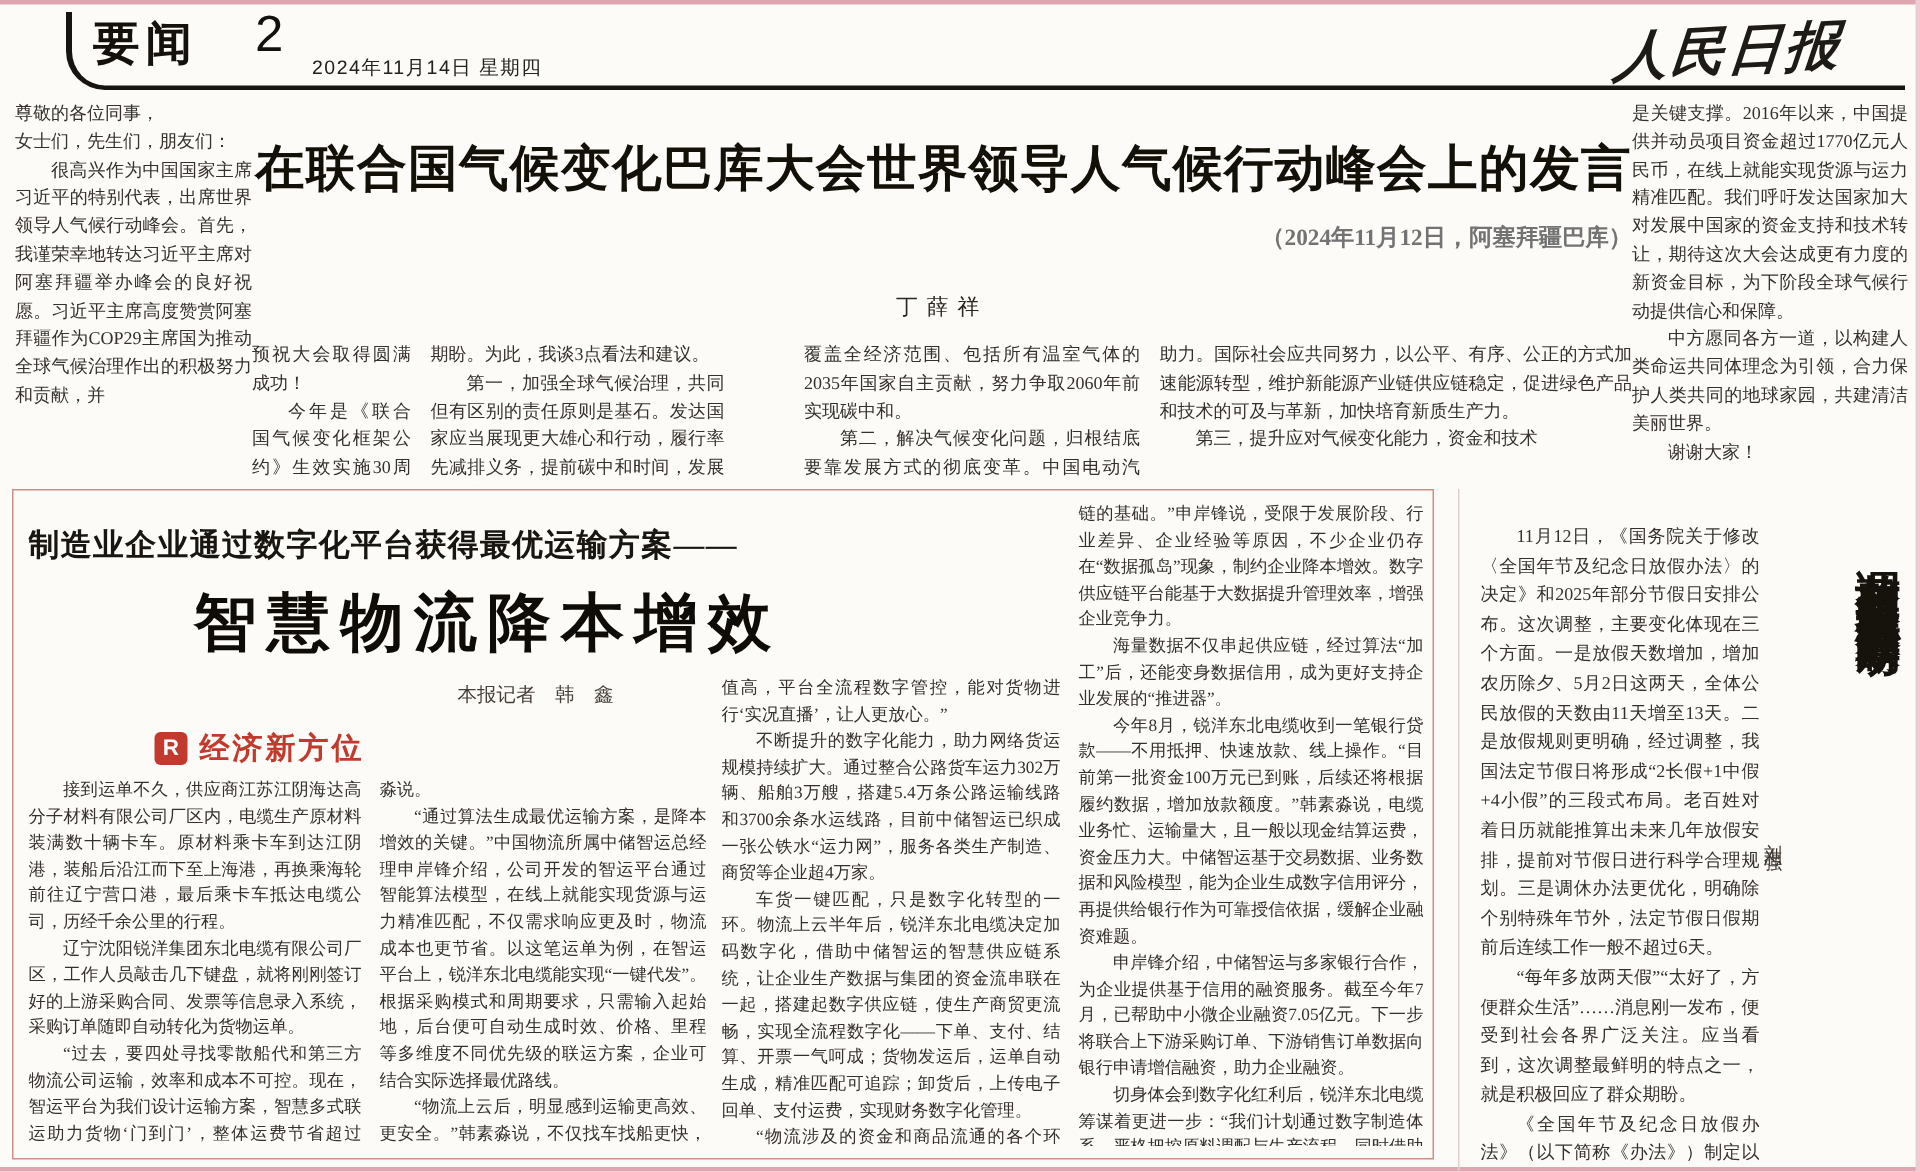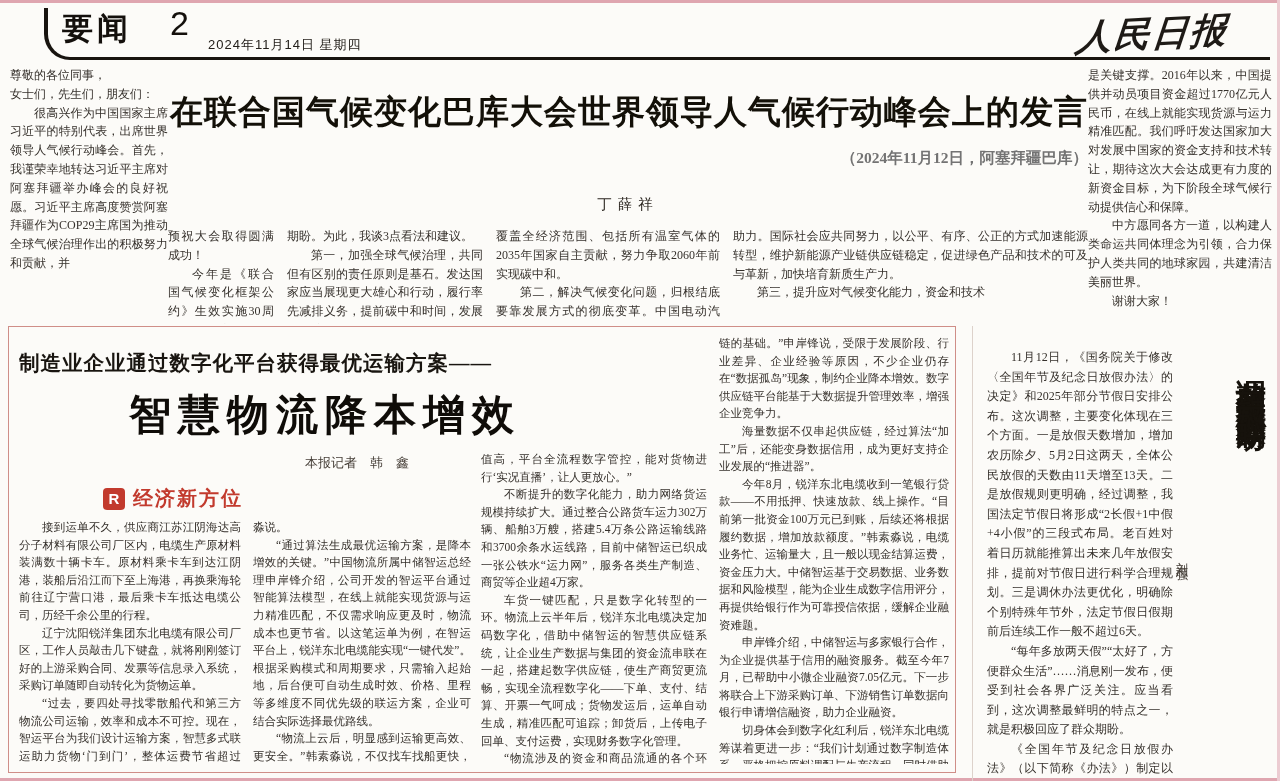--- a/index.html
+++ b/index.html
@@ -35,21 +35,21 @@
   .sp-col p { margin:0; text-indent:2em; }
   .sp-col p.cont { text-indent:0; }
   .sp-c1 { width:158px; }
   .sp-c6 { width:184px; }
   .sp-center { flex:1; display:flex; flex-direction:column; padding-top:24px; }
   .sp-headline { text-align:right; font-size:33px; font-weight:bold; color:#131008;
                  letter-spacing:1px; white-space:nowrap; }
   .sp-dateline { text-align:right; font-size:15.5px; font-weight:bold; margin-top:13px; color:#737373; }
   .sp-author { text-align:center; font-size:14.5px; margin-top:26px; letter-spacing:6px; color:#2a251f; }
   .sp-cols { display:flex; gap:13px; margin-top:13px; flex:1; overflow:hidden; }
-  .sp-c2 { width:106px; } .sp-c3 { width:196px; } .sp-c4 { width:224px; } .sp-c5 { flex:1; }
+  .sp-c2 { width:106px; } .sp-c3 { width:196px; } .sp-c4 { width:224px;margin-left:40px; } .sp-c5 { flex:1; }
 
   
   .lbox { position:absolute; left:8px; top:326px; width:948px; height:447px;
           border:1px solid #cf8e88; }
   .lb-head { position:absolute; left:10px; top:8px; width:556px; height:182px; overflow:hidden; }
   .lb-kicker { font-size:20.5px; font-weight:bold; letter-spacing:1px; color:#191510;margin-top:14px; }
   .lb-title { margin:10px 0 0 110px; font-size:42px; font-weight:bold; letter-spacing:7px;
               white-space:nowrap; color:#0f0c08;
               font-family:"Liberation Sans","DejaVu Sans",sans-serif; }
   .lb-byline { margin-top:11px; padding-left:120px; text-align:center; font-size:13px; color:#453e37; }

